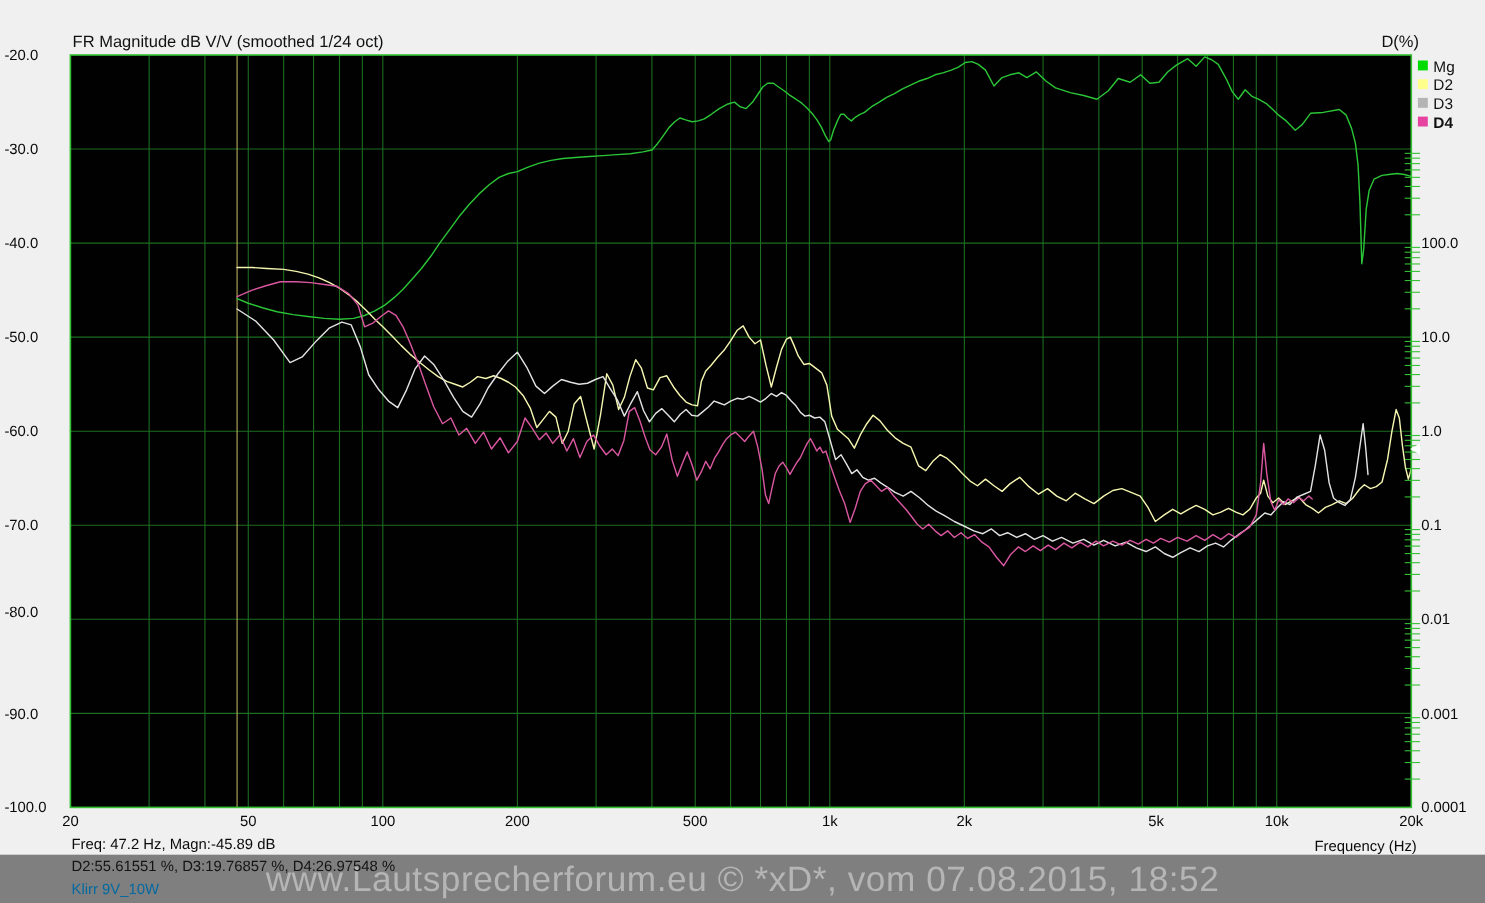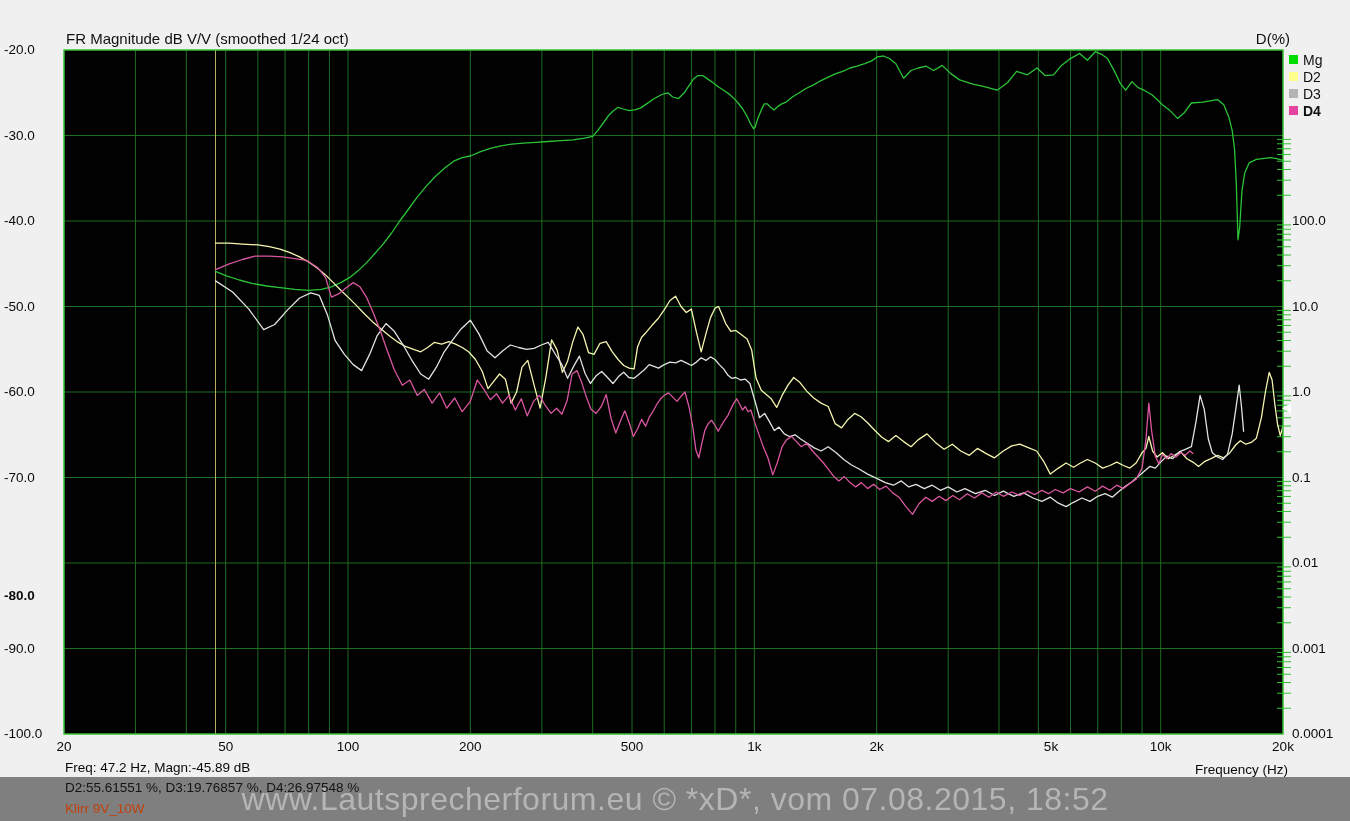--- a/index.html
+++ b/index.html
@@ -13,21 +13,21 @@
   #dpct{right:60px;top:30px;font-size:15px;color:#111;}
   #plot-svg{left:0;top:0;}
   .axis-label{position:absolute;font-size:13.5px;color:#0a0a0a;white-space:nowrap;line-height:1;}
   .yl{transform:translateY(-50%);text-align:left;width:55px;}
   .yr{transform:translateY(-50%);left:1292px;}
   .xt{transform:translateX(-50%);top:740px;}
   #freq-axis-title{right:62px;top:762px;font-size:13.5px;color:#0a0a0a;}
   #cursor-readout{left:65px;top:760px;font-size:13.5px;color:#0a0a0a;white-space:nowrap;}
   #status-band{left:0;top:777px;width:1350px;height:44px;background:#7f7f7f;}
   #dist-readout{left:65px;top:780px;font-size:13.5px;color:#141414;white-space:nowrap;}
-  #meas-name{left:65px;top:801px;font-size:13.5px;color:#c2410c;white-space:nowrap;}
+  #meas-name{left:65px;top:801px;font-size:13.5px;color:#0369a1;white-space:nowrap;}
   #watermark{left:0;top:781px;width:1350px;text-align:center;font-size:32px;color:#b5b5b5;white-space:nowrap;letter-spacing:0.5px;}
   .legend-item{position:absolute;left:1289px;height:17px;display:flex;align-items:center;}
   .legend-sq{width:9px;height:9px;margin-right:5px;flex:0 0 auto;}
   .legend-txt{font-size:14px;color:#111;line-height:1;text-align:right;}
 </style>
 </head>
 <body>
 
 <div id="app">
   <div id="title" class="abs">FR Magnitude dB V/V (smoothed 1/24 oct)</div>
@@ -151,21 +151,21 @@
         <span class="legend-txt">D4</span>
       </div>
     </div>
   <div id="ylabels">
       <div class="axis-label yl" style="left: 4px; top: 50px;">-20.0</div>
       <div class="axis-label yl" style="left: 4px; top: 135.5px;">-30.0</div>
       <div class="axis-label yl" style="left: 4px; top: 221px;">-40.0</div>
       <div class="axis-label yl" style="left: 4px; top: 306.5px;">-50.0</div>
       <div class="axis-label yl" style="left: 4px; top: 392px;">-60.0</div>
       <div class="axis-label yl" style="left: 4px; top: 477.5px;">-70.0</div>
-      <div class="axis-label yl" style="left: 4px; top: 596px; font-weight: bold;">-80.0</div>
+      <div class="axis-label yl" style="left: 4px; top: 557px;">-80.0</div>
       <div class="axis-label yl" style="left: 4px; top: 648.5px;">-90.0</div>
       <div class="axis-label yl" style="left: 4px; top: 734px;">-100.0</div>
     </div>
   <div id="yrlabels">
       <div class="axis-label yr" style="top: 221px;">100.0</div>
       <div class="axis-label yr" style="top: 306.5px;">10.0</div>
       <div class="axis-label yr" style="top: 392px;">1.0</div>
       <div class="axis-label yr" style="top: 477.5px;">0.1</div>
       <div class="axis-label yr" style="top: 563px;">0.01</div>
       <div class="axis-label yr" style="top: 648.5px;">0.001</div>

